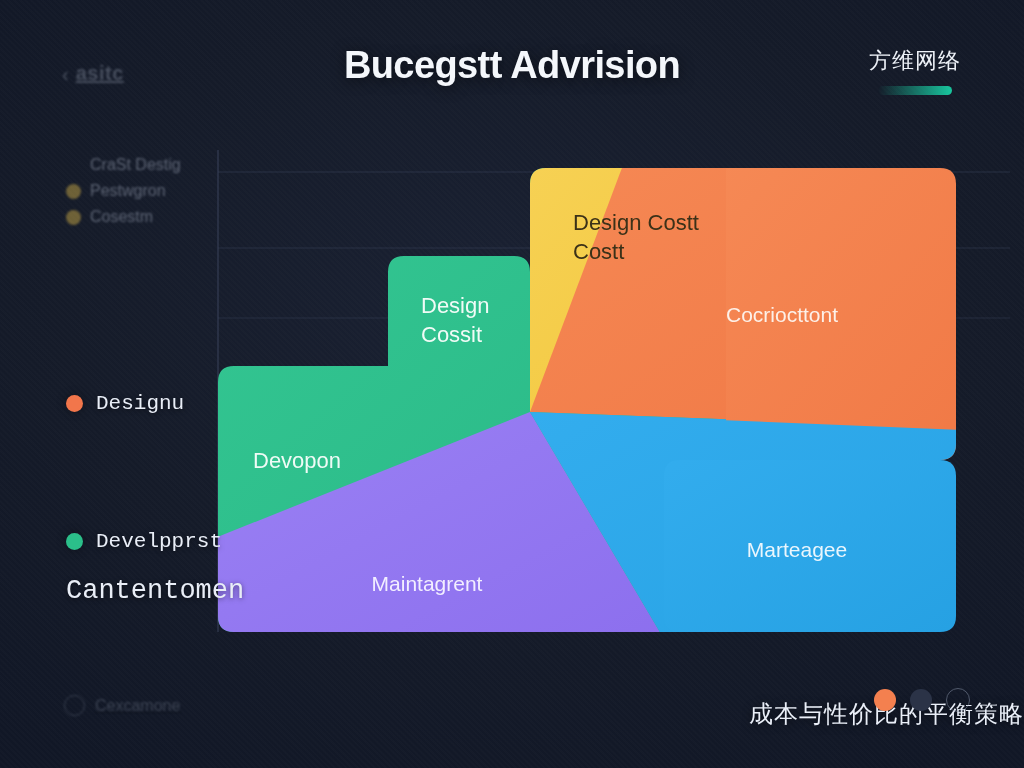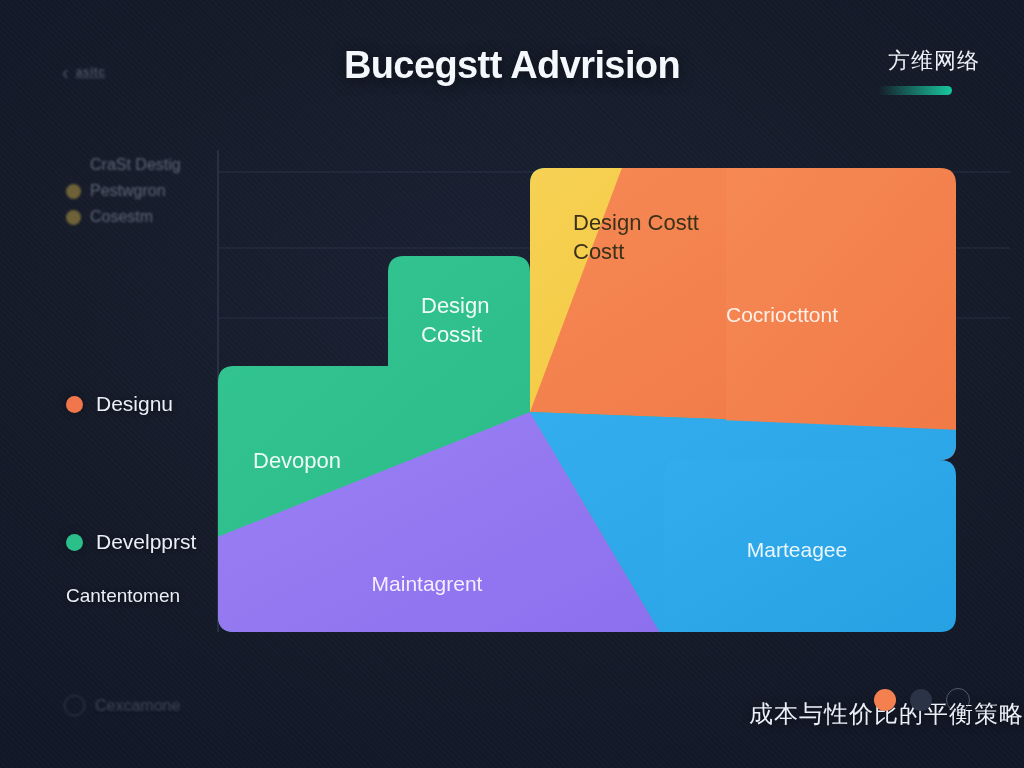--- a/index.html
+++ b/index.html
@@ -33,21 +33,21 @@
     opacity: 0.30;
     filter: blur(0.9px);
   }
   #back-btn .chev {
     color: #c3ccdd;
     font-size: 20px;
     line-height: 1;
   }
   #back-btn .txt {
     color: #b9c3d6;
-    font-size: 12px;
+    font-size: 20px;
     letter-spacing: 0.5px;
     font-weight: 600;
     text-decoration: underline;
   }
 
   #page-title {
     position: absolute;
     left: 0; right: 0;
     top: 44px;
     text-align: center;
@@ -55,21 +55,21 @@
     font-size: 38px;
     font-weight: 700;
     letter-spacing: -0.6px;
     text-shadow: 0 2px 14px rgba(0,0,0,0.55);
   }
 
   #watermark {
     position: absolute;
     right: 44px;
     top: 46px;
-    text-align: right;
+    text-align: center;
     width: 130px;
   }
   #watermark .wm-text {
     color: #eef2f8;
     font-size: 22px;
     letter-spacing: 1px;
     white-space: nowrap;
   }
   #watermark .wm-bar {
     margin: 10px auto 0;
@@ -117,25 +117,26 @@
     width: 17px; height: 17px;
     border-radius: 50%;
     flex: 0 0 auto;
     box-shadow: 0 0 10px rgba(0,0,0,0.35);
   }
   .side-item .s-label {
     color: #e9eef7;
     font-size: 21px;
     white-space: nowrap;
     text-shadow: 0 1px 5px rgba(0,0,0,0.5);
+    font-family: Liberation Mono, monospace;
   }
   #side-design   { left: 66px; top: 392px; }
   #side-develop  { left: 66px; top: 487px; margin-top: 43px; }
   #side-content  { left: 66px; top: 576px; }
-  #side-content .s-label { font-size: 19px; margin-top: 9px; }
+  #side-content .s-label { font-size: 27px; }
 
   
   #chart {
     position: absolute;
     left: 0; top: 0;
     width: 1024px; height: 768px;
     pointer-events: none;
   }
 
   

